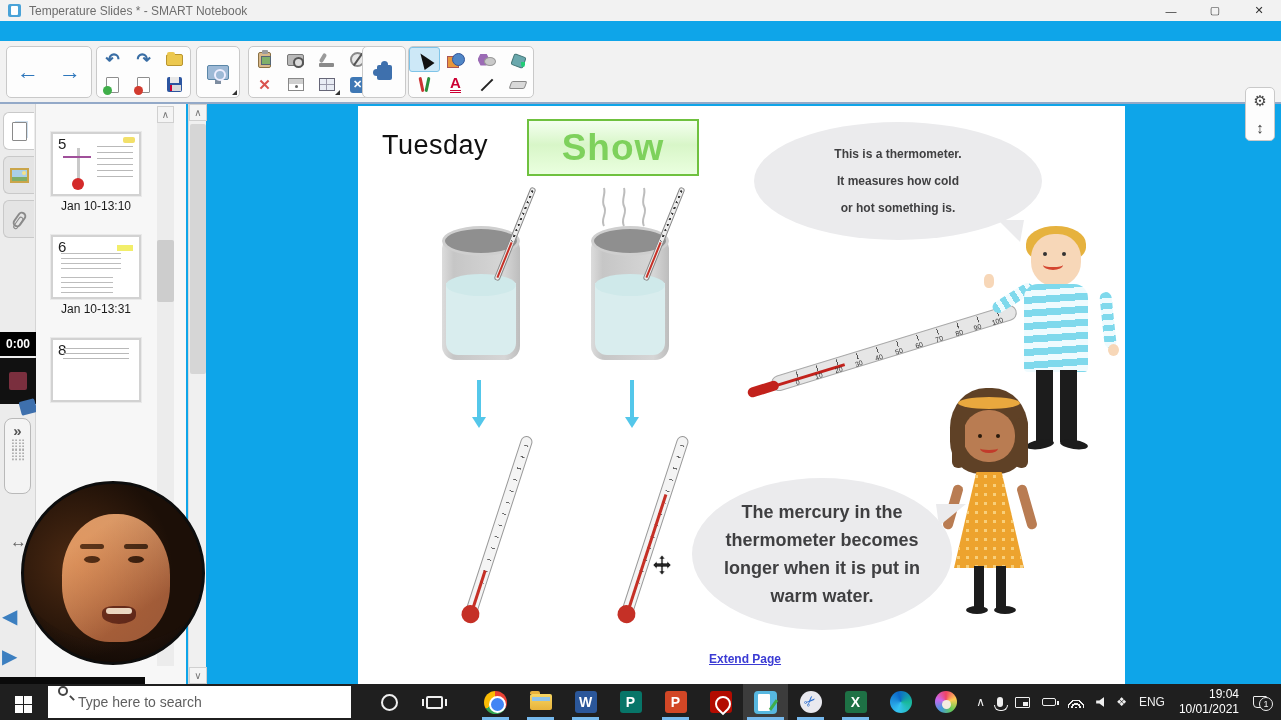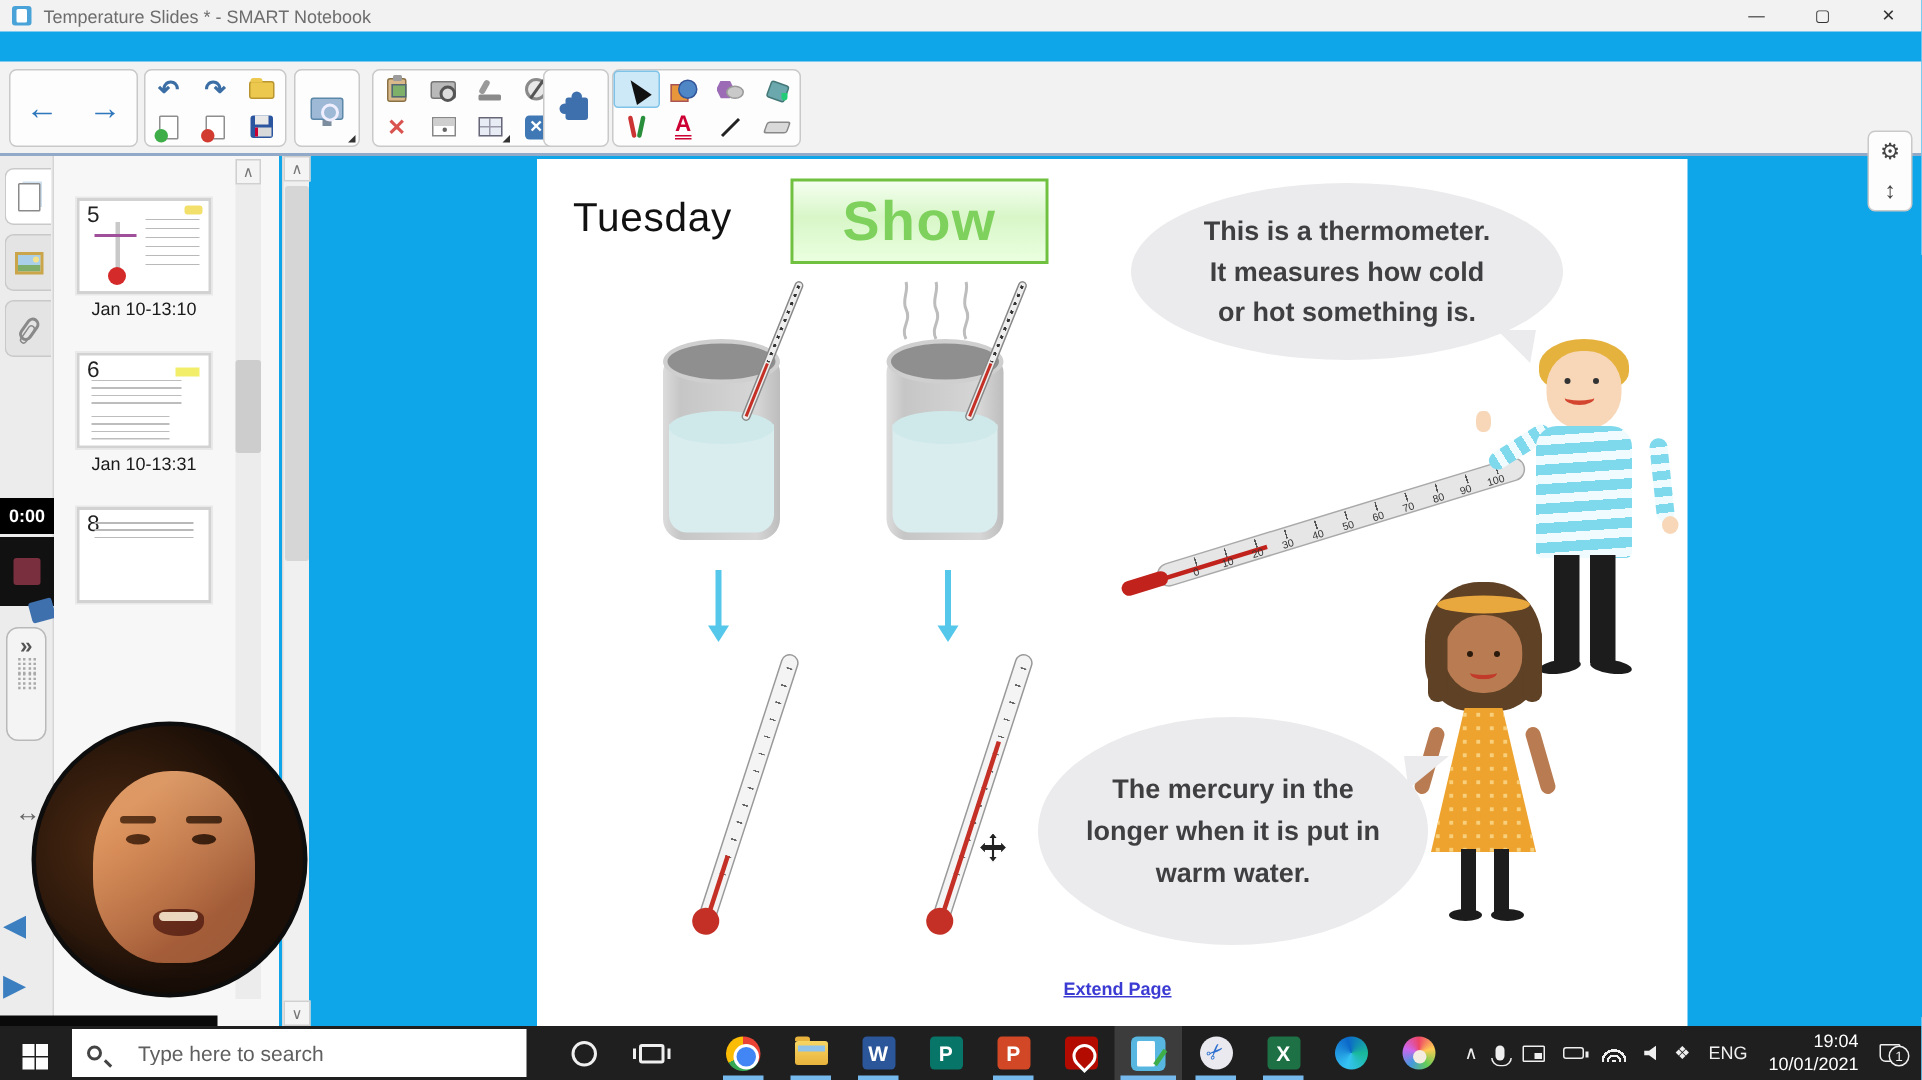--- a/index.html
+++ b/index.html
@@ -131,21 +131,21 @@
   #canvas-sb{position:absolute;left:188px;top:104px;width:18px;height:580px;background:#f0f0f0;border-left:1px solid #d9d9d9}
   #canvas-sb .sb-arrow{width:18px;height:17px}
   #canvas-sb .down{position:absolute;bottom:0}
   #canvas-thumbbar{position:absolute;left:1px;top:20px;width:16px;height:250px;background:#d6d6d6;border-radius:2px}
 
   
   #page{position:absolute;left:358px;top:106px;width:767px;height:578px;background:#fff}
   #weekday{position:absolute;left:24px;top:24px;font-size:27px;color:#111;letter-spacing:.5px}
   #show-btn{position:absolute;left:169px;top:13px;width:172px;height:57px;border:2px solid #6fc13f;background:linear-gradient(180deg,#f4fff0,#d8f6c8 45%,#eaffdf);display:flex;align-items:center;justify-content:center;color:#7ed15c;font-size:37px;font-weight:bold;letter-spacing:1px}
   .bubble{position:absolute;background:#ebebed;border-radius:50%;display:flex;flex-direction:column;align-items:center;justify-content:center;color:#3f3f41}
-  .bubble .rl{font-size:18px;font-weight:600;line-height:27px;white-space:nowrap}
+  .bubble .rl{font-size:12px;font-weight:600;line-height:27px;white-space:nowrap}
   .bubble .rl .b{font-weight:800}
   #bubble1{left:396px;top:16px;width:288px;height:118px}
   #bubble1:after{content:"";position:absolute;right:18px;bottom:-2px;width:26px;height:22px;background:#ebebed;clip-path:polygon(0 0,100% 0,85% 100%)}
   #bubble2{left:334px;top:372px;width:260px;height:152px}
   #bubble2 .rl{font-size:18px;line-height:28px}
   #bubble2:after{content:"";position:absolute;right:-14px;top:26px;width:30px;height:22px;background:#ebebed;clip-path:polygon(0 0,100% 0,10% 100%)}
 
   
   .cup{position:absolute;width:78px;height:134px}
   .cup .body{position:absolute;inset:12px 0 0 0;background:linear-gradient(90deg,#dcdcdc,#c6c6c6 15%,#d6d6d6 80%,#bdbdbd);border-radius:10px 10px 14px 14px}
@@ -222,21 +222,21 @@
   #webcam .weye{position:absolute;top:72px;width:16px;height:7px;border-radius:50%;background:#2a160b}
   #webcam .wmouth{position:absolute;left:78px;top:122px;width:34px;height:18px;background:#5a2418;border-radius:40% 40% 60% 60%}
   #webcam .wteeth{position:absolute;left:82px;top:124px;width:26px;height:6px;background:#e9dccb;border-radius:3px}
   #webcam .wglow{position:absolute;inset:0;background:radial-gradient(circle at 30% 45%,rgba(255,140,60,.22),transparent 60%)}
   #webcam-bar{position:absolute;left:0;top:677px;width:145px;height:7px;background:#0a0a0a;z-index:49}
 
   
   #taskbar{position:absolute;left:0;top:684px;width:1281px;height:36px;background:#1f1f1f;display:flex;align-items:center;z-index:60}
   #start-btn{width:48px;height:36px;display:flex;align-items:center;justify-content:center}
   .win-logo{width:8px;height:8px;background:#fdfdfd;box-shadow:9px 0 #fdfdfd,0 9px #fdfdfd,9px 9px #fdfdfd;margin:-5px 5px 0 -5px}
-  #search-box{width:303px;height:32px;background:#fff;display:flex;align-items:center;padding-left:10px;gap:24px}
+  #search-box{width:303px;height:32px;background:#fff;display:flex;padding-left:10px;gap:10px}
   .mag{width:10px;height:10px;border:2px solid #444;border-radius:50%;position:relative}
   .mag:after{content:"";position:absolute;left:9px;top:9px;width:6px;height:2px;background:#444;transform:rotate(45deg)}
   #search-box input{border:none;outline:none;font-size:14px;color:#333;width:240px;background:transparent}
   #search-box input::placeholder{color:#5f5f5f}
   .tb-app{width:45px;height:36px;display:flex;align-items:center;justify-content:center;position:relative}
   .tb-app.running:after{content:"";position:absolute;left:9px;bottom:0;width:27px;height:3px;background:#76b9ed}
   .tb-app.active{background:#3c3c3c}
   .tb-app.active:after{left:4px;width:37px}
   .appletter{width:22px;height:22px;border-radius:3px;color:#fff;font-size:14px;font-weight:bold;display:flex;align-items:center;justify-content:center}
   .cortana{width:17px;height:17px;border:2px solid #efefef;border-radius:50%}
@@ -549,20 +549,21 @@
         <div class="armR"></div>
       <div class="dress"></div>
       <div class="legL"></div>
         <div class="legR"></div>
       <div class="shoeL"></div>
         <div class="shoeR"></div>
     </div>
 
     <div class="bubble" id="bubble2">
         <div class="rl"><span>The mercury in the</span></div>
+        <div class="rl"><span>thermometer becomes</span></div>
         <div class="rl"><span>longer when it is put in</span></div>
         <div class="rl"><span>warm water.</span></div>
       </div>
 
     <div id="extend-link">Extend Page</div>
 
     <svg id="move-cursor" viewBox="0 0 24 24">
       <path d="M12 1l3.5 4.5h-2.3v4.3h4.3V7.5L22 12l-4.5 4.5v-2.3h-4.3v4.3h2.3L12 23l-3.5-4.5h2.3v-4.3H6.5v2.3L2 12l4.5-4.5v2.3h4.3V5.5H8.5z" fill="#222" stroke="#fff" stroke-width="0.8"></path>
     </svg>
   </div>

